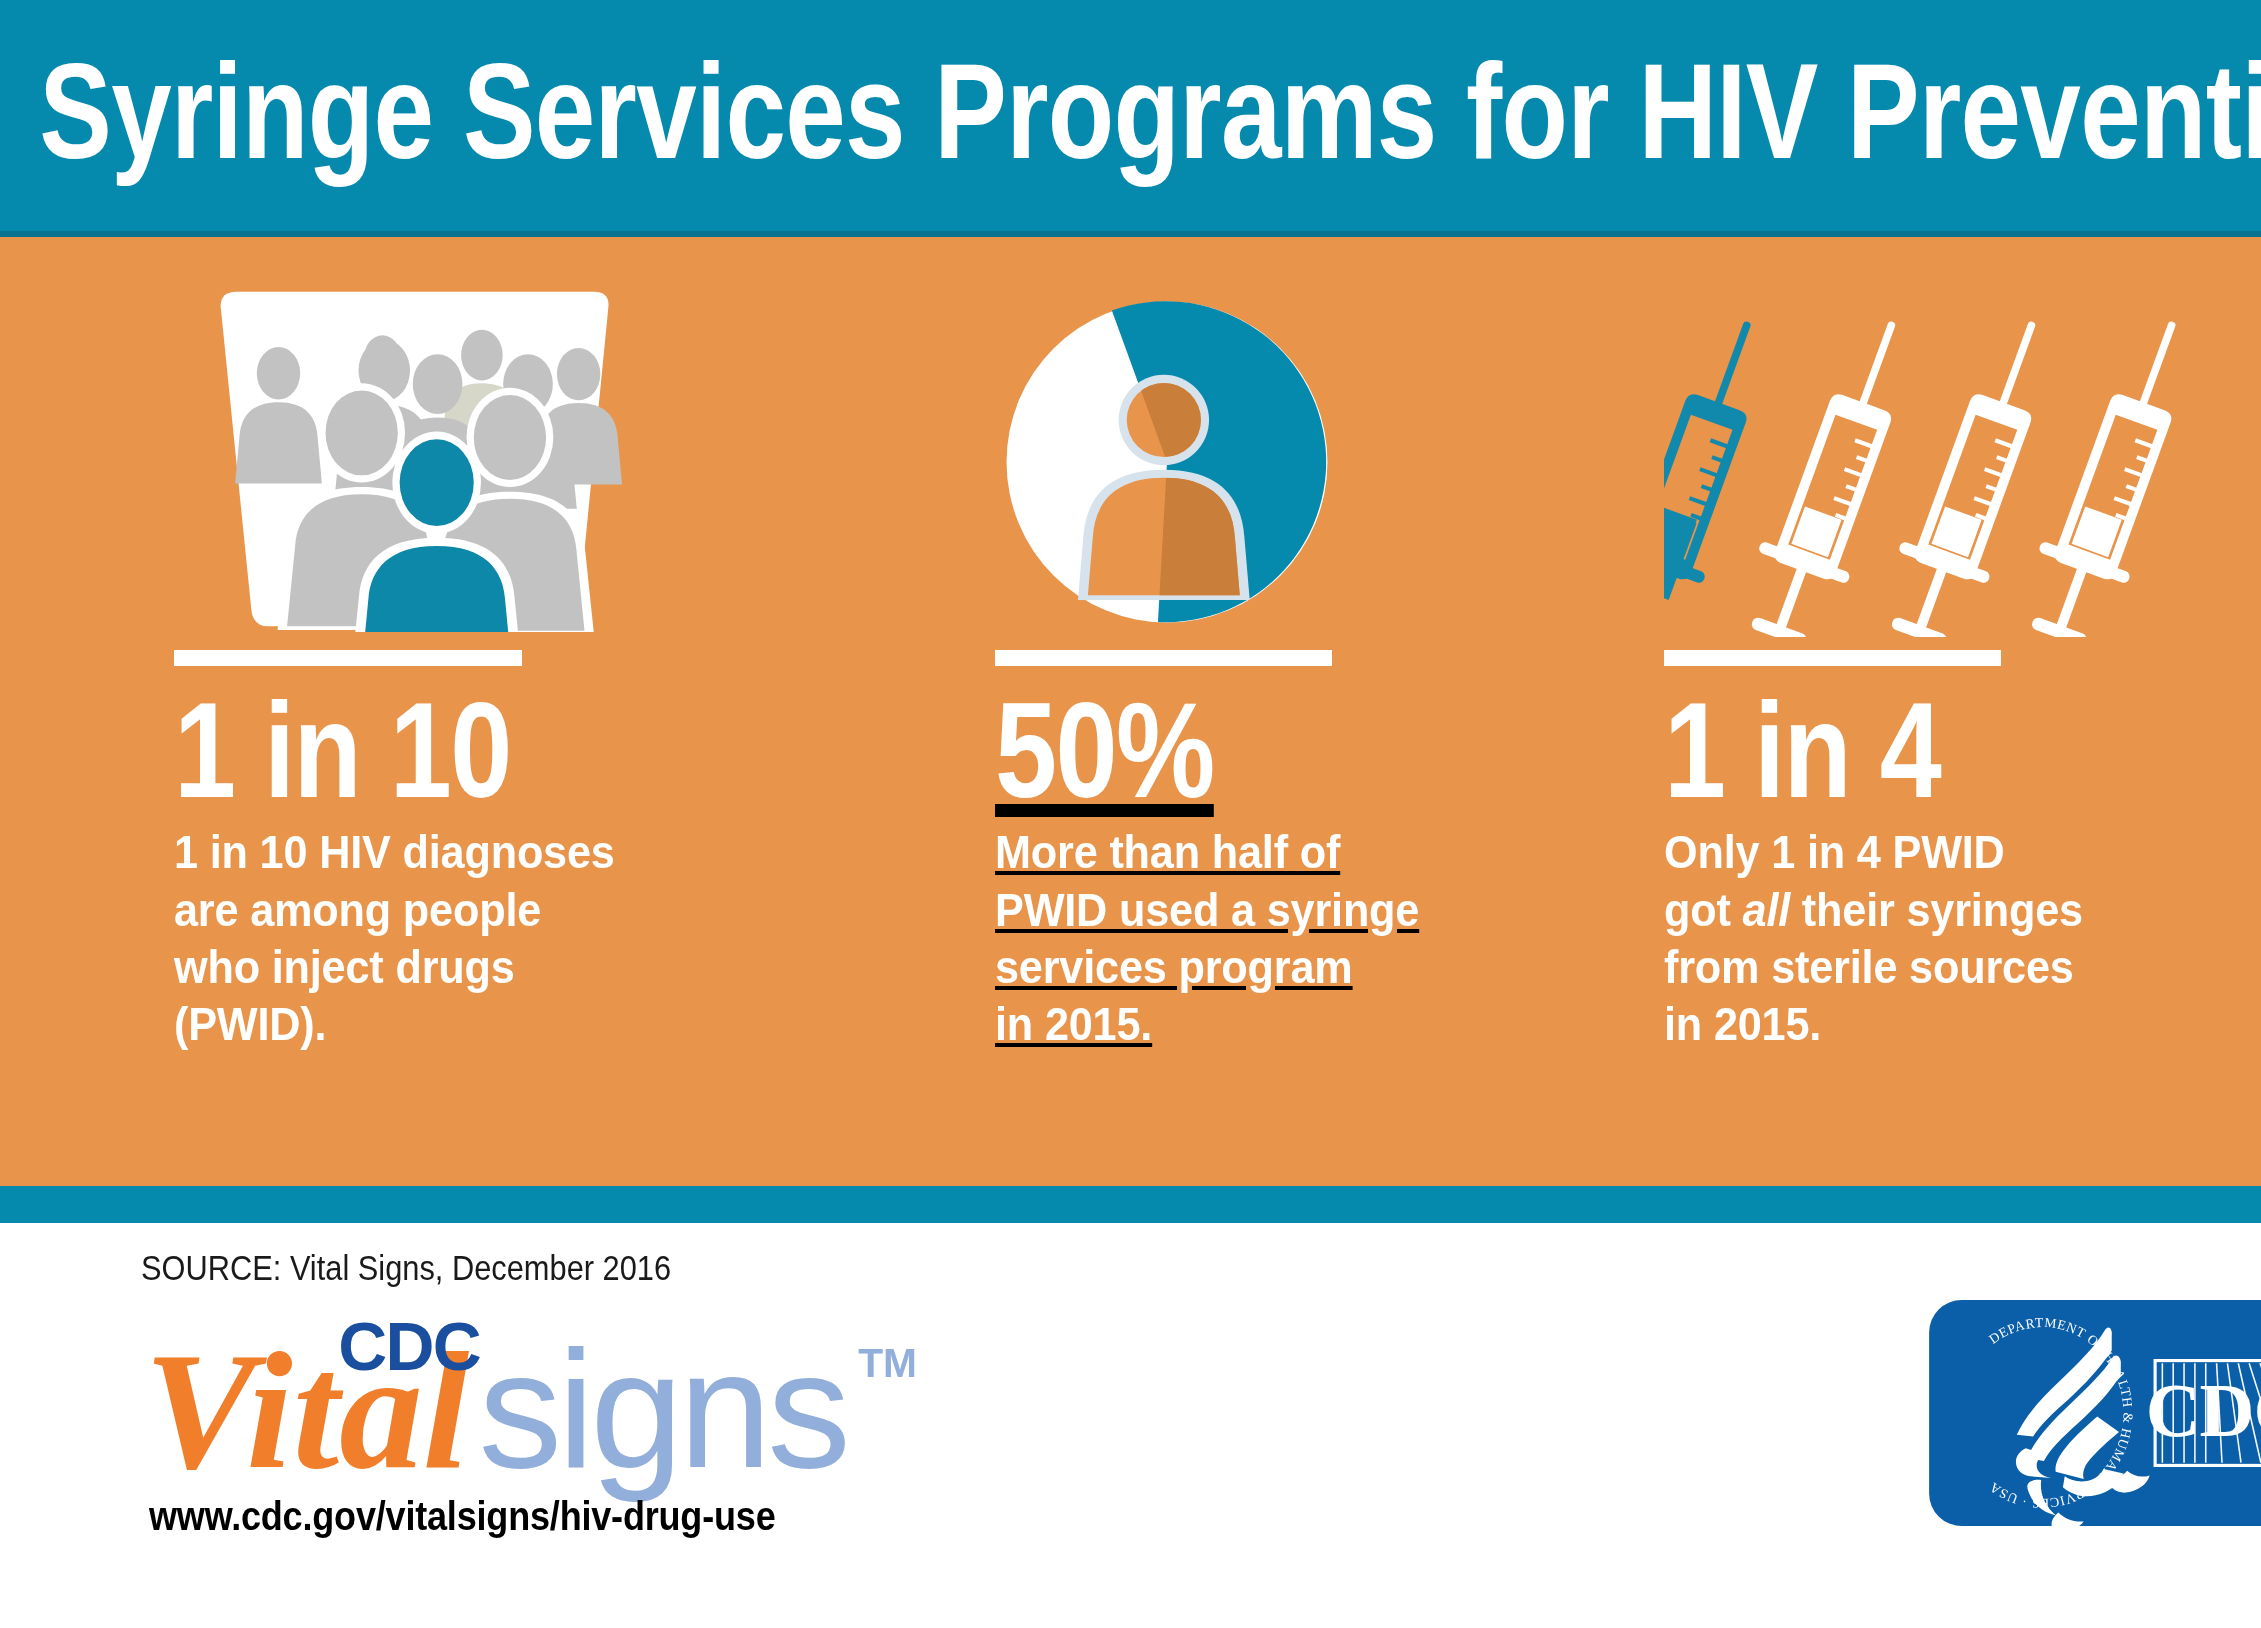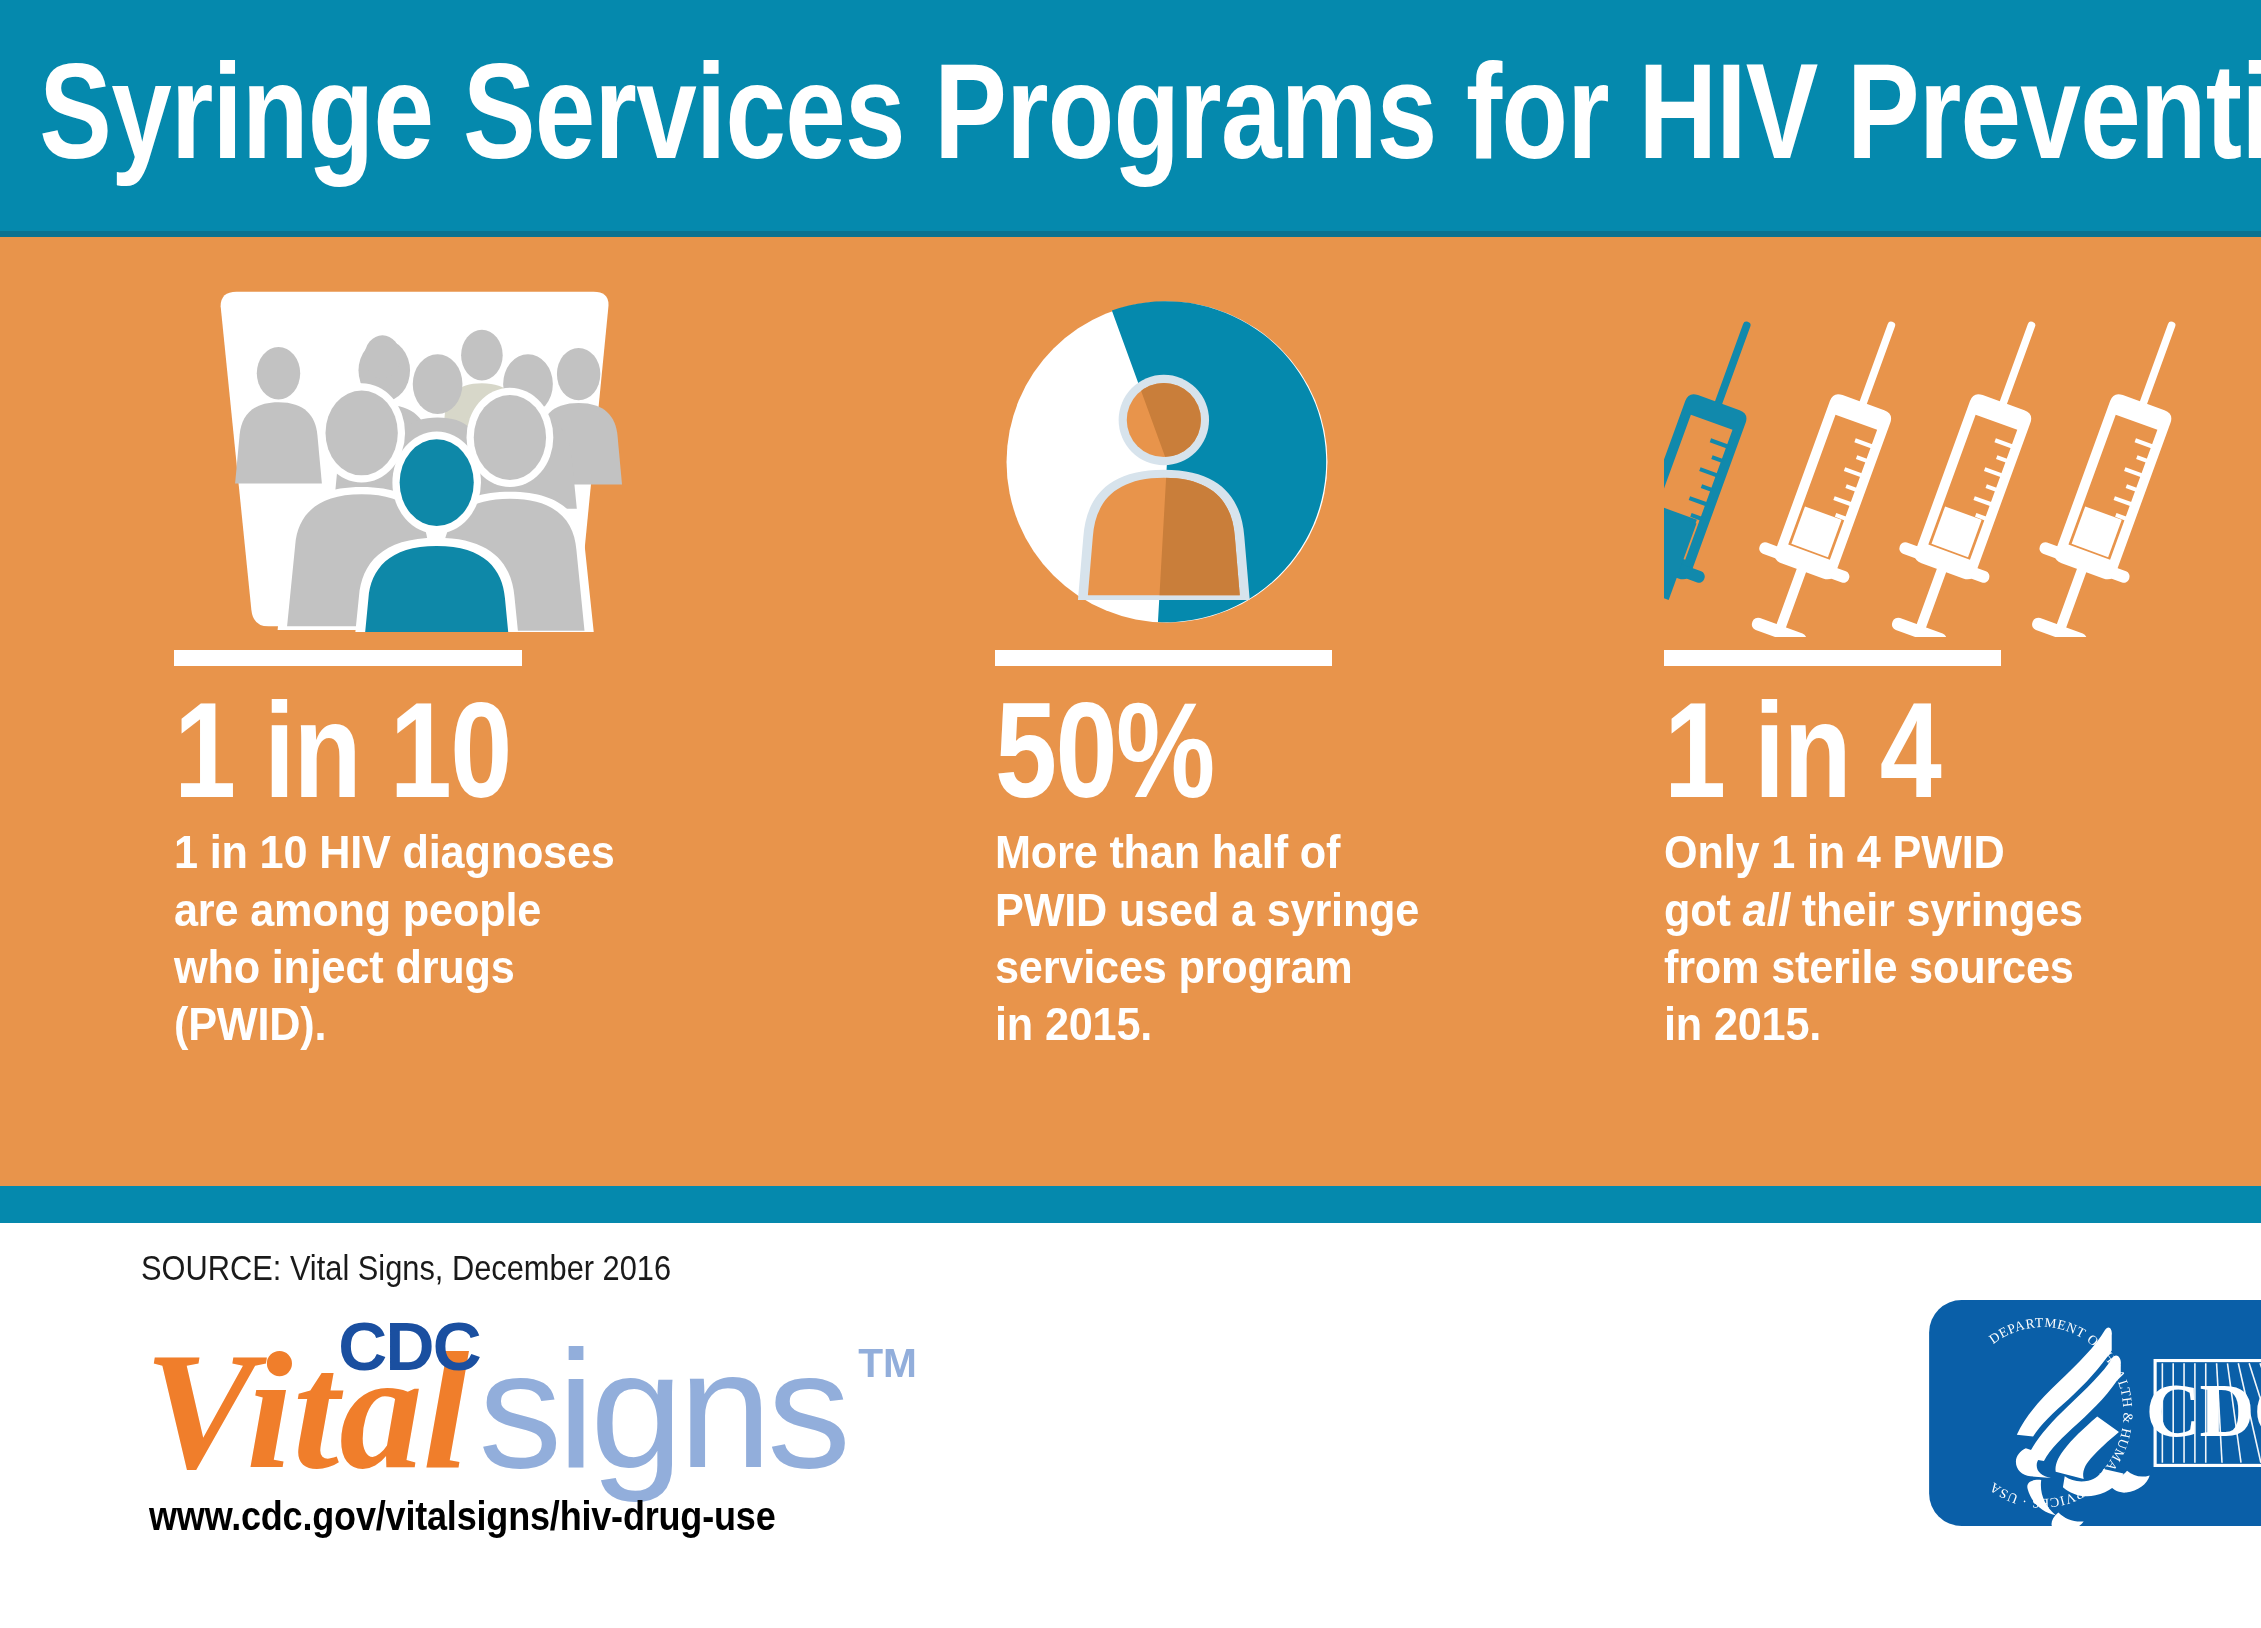--- a/index.html
+++ b/index.html
@@ -60,21 +60,21 @@
   }
 
   
   .columns {
     position:absolute; left:0; top:288px;
     width:2442px; height:900px;
     z-index:2;
   }
   .col { position:absolute; top:0; }
   .col-1 { left:174px;  width:706px; }
-  .col-2 { left:995px; width:706px; }
+  .col-2 { left:995px; width:706px;text-decoration:underline; }
   .col-3 { left:1664px; width:724px; }
 
   .icon-zone { position:relative; height:357px; }
 
   .rule {
     height:15.4px; background:#ffffff;
     margin-top:5.4px;
   }
   .rule-1 { width:348px; }
   .rule-2 { width:337px; }

